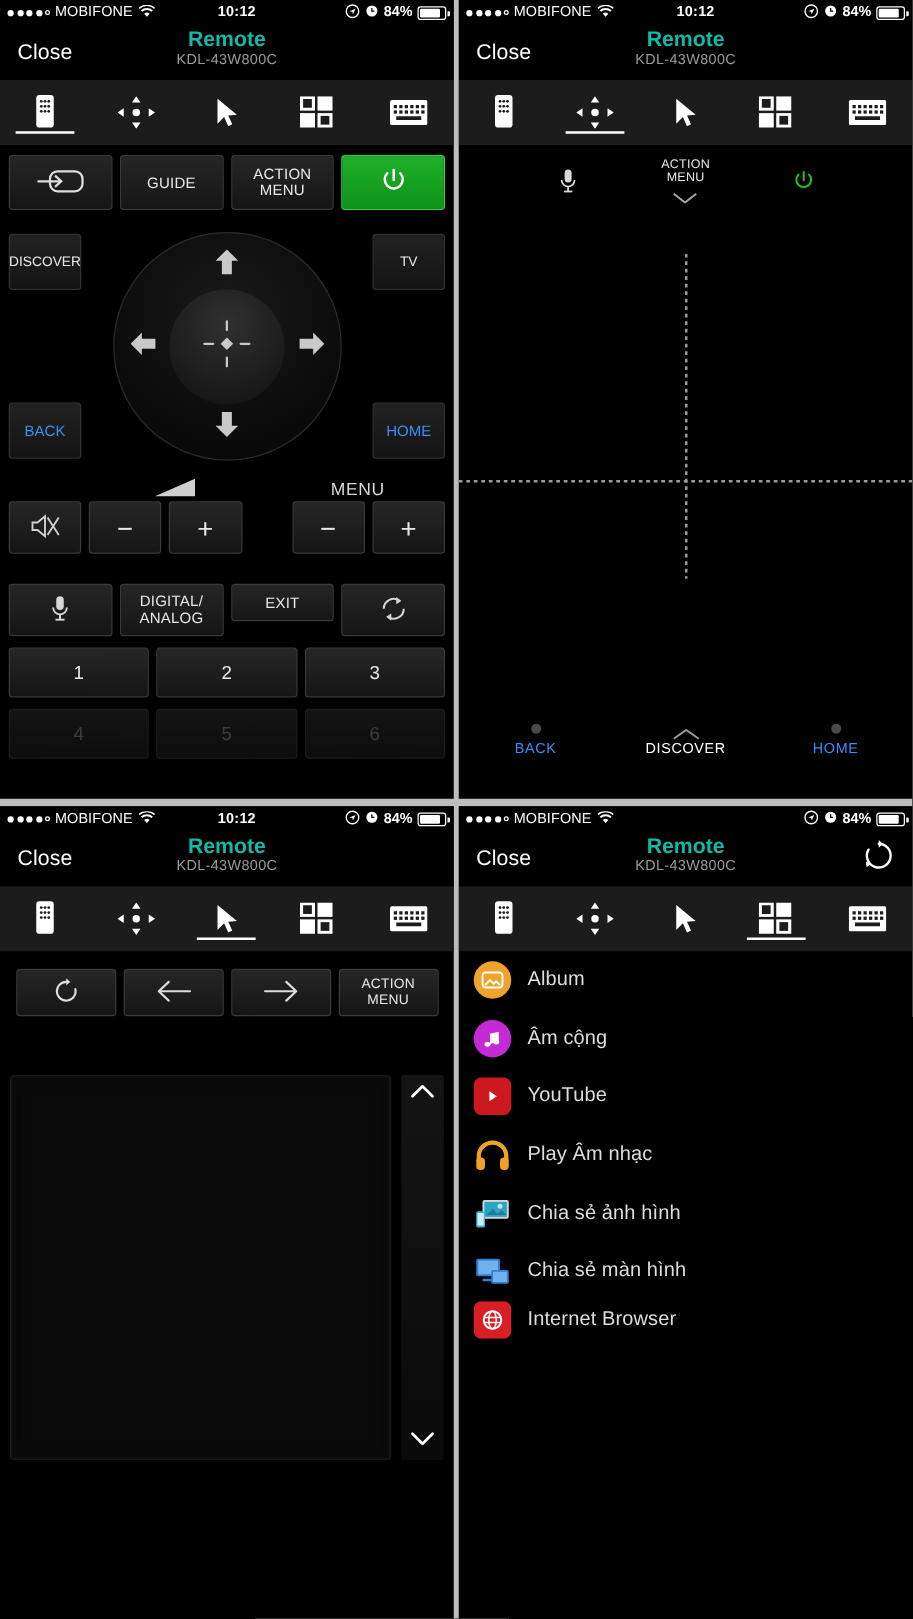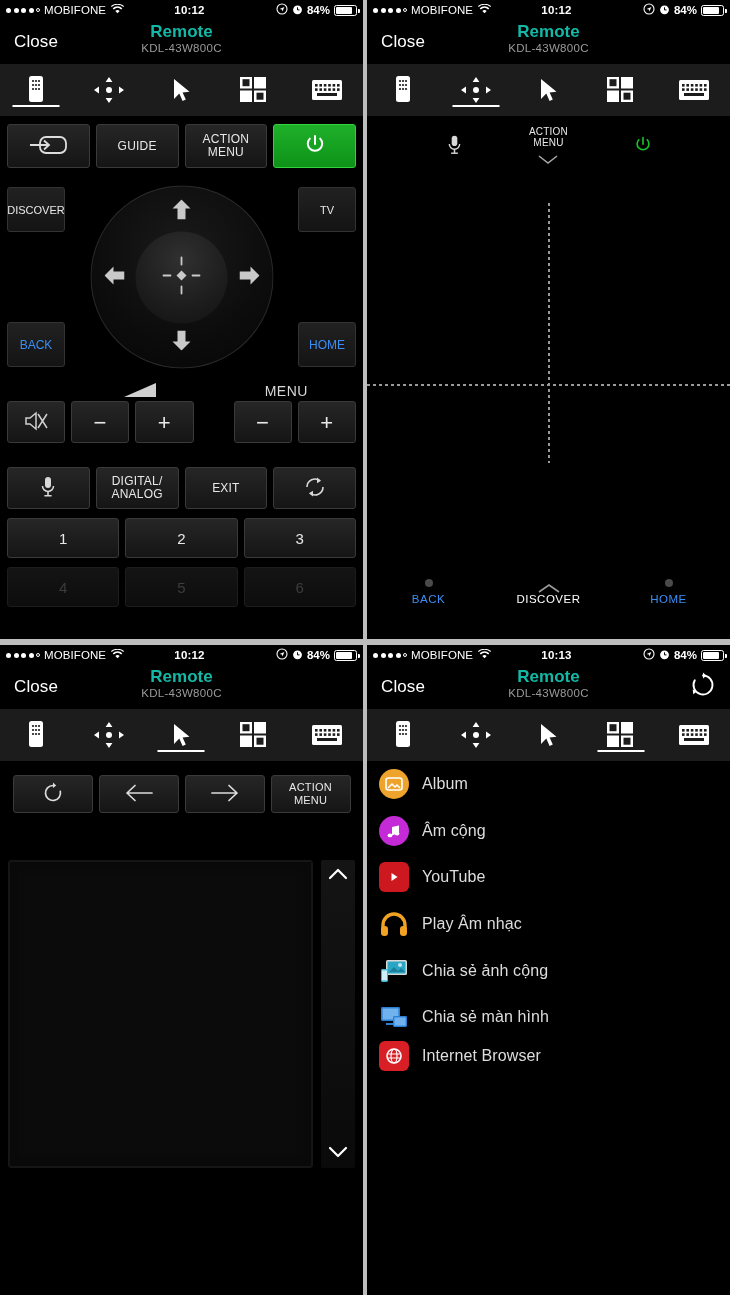--- a/index.html
+++ b/index.html
@@ -440,21 +440,21 @@
                 <rect x="4.4" y="20" width="7.2" height="1.5"></rect>
               </svg>
           </span>
         </div>
         <div class="btn" style="flex:1;height:42px;">
           <span style="display:block">
             <span style="display:block">DIGITAL/</span>
             <span style="display:block">ANALOG</span>
           </span>
         </div>
-        <div class="btn" style="flex:1;height:42px;">
+        <div class="btn" style="flex:1;height:30px;">
             <span>EXIT</span>
           </div>
         <div class="btn" style="flex:1;height:42px;">
           <span>
             <svg width="24" height="22" viewBox="0 0 24 22">
                 <path d="M4 11a8 8 0 0 1 13-6.2" fill="none" stroke="#d8d8d8" stroke-width="1.6"></path>
                 <path d="M20 11a8 8 0 0 1-13 6.2" fill="none" stroke="#d8d8d8" stroke-width="1.6"></path>
                 <path d="M14 1.5l4 3.2-4 2.6z" fill="#d8d8d8"></path>
                 <path d="M10 20.5l-4-3.2 4-2.6z" fill="#d8d8d8"></path>
               </svg>
@@ -837,21 +837,20 @@
             <i class="dot hollow"></i>
         </span>
         <span class="carrier">MOBIFONE</span>
         <span class="wifi">
           <svg width="13" height="10" viewBox="0 0 13 10">
               <path d="M6.5 9.3 4.3 6.9a3.4 3.4 0 0 1 4.4 0zM2.8 5.4a5.6 5.6 0 0 1 7.4 0l1.1-1.2a7.2 7.2 0 0 0-9.6 0z" fill="#fff"></path>
               <path d="M.6 3.1a8.9 8.9 0 0 1 11.8 0L13 2A10.5 10.5 0 0 0 0 2z" fill="#fff"></path>
             </svg>
         </span>
       </div>
-      <div class="sb-center">10:13</div>
       <div class="sb-right">
         <span>
           <svg width="12" height="12" viewBox="0 0 12 12">
               <circle cx="6" cy="6" r="5" fill="none" stroke="#fff" stroke-width="1.1"></circle>
               <path d="M3.6 6 8.4 4l-2 4.4-.5-2z" fill="#fff"></path>
             </svg>
         </span>
         <span>
           <svg width="11" height="11" viewBox="0 0 11 11">
               <circle cx="5.5" cy="5.8" r="4.4" fill="#fff"></circle>
@@ -1003,21 +1002,21 @@
         <div class="app-ico">
           <svg width="28" height="26" viewBox="0 0 28 26">
               <rect x="6" y="2" width="21" height="15" rx="1.6" fill="#d8d8d8"></rect>
               <rect x="7.5" y="3.5" width="18" height="12" fill="#2aa6c4"></rect>
               <path d="M9 14l5-5 4 4 3-3 4 4z" fill="#1b7f99"></path>
               <circle cx="20" cy="7" r="2" fill="#bfe7f2"></circle>
               <rect x="1" y="11" width="7" height="13" rx="1.4" fill="#3bb7d4"></rect>
               <rect x="2" y="12.4" width="5" height="10" fill="#cdeef6"></rect>
             </svg>
         </div>
-        <div class="app-lbl">Chia sẻ ảnh cộng</div>
+        <div class="app-lbl">Chia sẻ ảnh hình</div>
       </div>
 
       <div class="app-item">
         <div class="app-ico">
           <svg width="28" height="24" viewBox="0 0 28 24">
               <rect x="1" y="2" width="19" height="14" rx="1.4" fill="#2b7fd4"></rect>
               <rect x="2.6" y="3.5" width="15.8" height="11" fill="#6fb2ee"></rect>
               <path d="M6 19h10" stroke="#2b7fd4" stroke-width="2"></path>
               <rect x="13" y="11" width="14" height="11" rx="1.4" fill="#2b7fd4"></rect>
               <rect x="14.4" y="12.4" width="11.2" height="8.2" fill="#6fb2ee"></rect>

